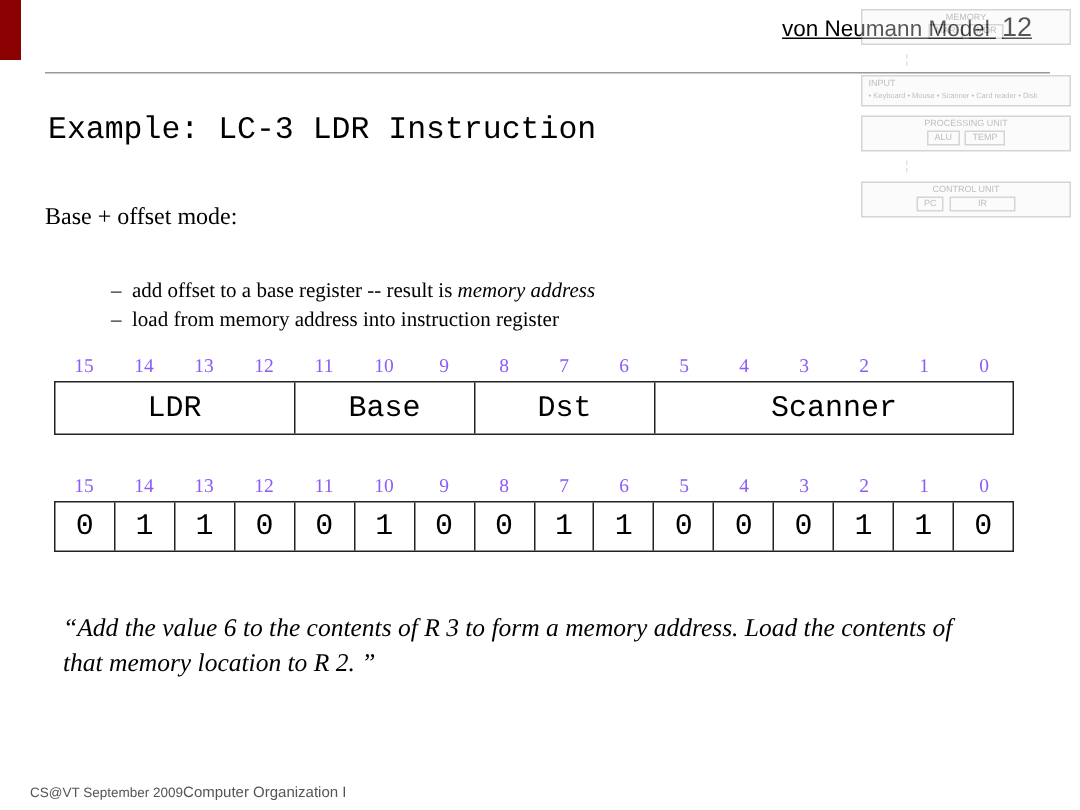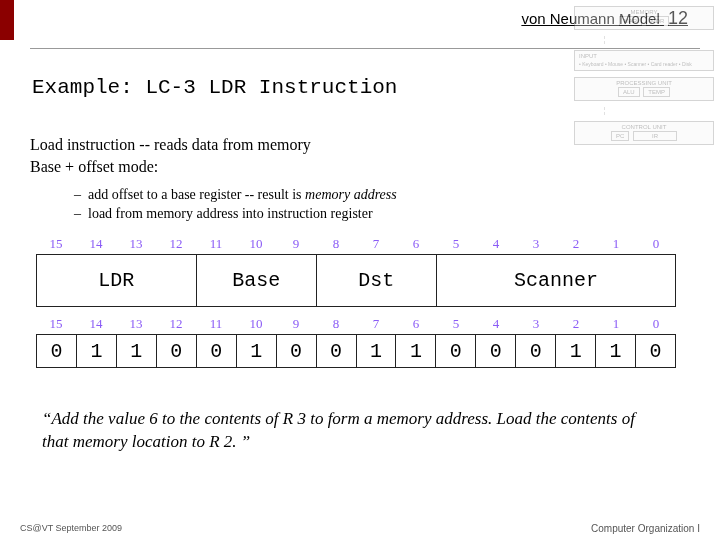--- a/index.html
+++ b/index.html
@@ -86,21 +86,21 @@
     display: flex;
     font-family: Liberation Serif, serif;
     font-size: 13px;
     color: #8b5cf6;
     margin-bottom: 2px;
   }
   .bitnums span { flex: 1; text-align: center; }
   .fields {
     display: flex;
     border: 1px solid #222;
-    height: 53px;
+    height: 36px;
     align-items: center;
     font-family: "Courier New", monospace;
     font-size: 20px;
   }
   .fields .cell { border-right: 1px solid #222; height: 100%; display: flex; align-items: center; justify-content: center; }
   .fields .cell:last-child { border-right: none; }
   .fields .c4 { flex: 4; }
   .fields .c3 { flex: 3; }
   .fields .c6 { flex: 6; }
   .value-table {
@@ -135,21 +135,21 @@
   .footer {
     position: absolute;
     left: 0; right: 0; bottom: 6px;
     display: flex;
     justify-content: space-between;
     font-family: Arial, Helvetica, sans-serif;
     font-size: 9px;
     color: #555;
     padding: 0 20px;
   }
-  .footer .mid { flex: 1; text-align: right; font-size: 10px; }
+  .footer .mid { flex: 1; text-align: left; font-size: 10px; }
 </style>
 </head>
 <body>
 
 <div class="accent-bar"></div>
 
 <div class="header">
   <span>von Neumann Model</span>
   <span class="page-num">12</span>
 </div>
@@ -180,21 +180,20 @@
   <div class="box" style="text-align:center;">
     <div>CONTROL UNIT</div>
     <span class="inner">PC</span>
     <span class="inner" style="padding:1px 18px;">IR</span>
   </div>
 </div>
 
 <div class="title">Example: LC-3 LDR Instruction</div>
 
 <div class="body-text">
-  <div>Load instruction -- reads data from memory</div>
   <div>Base + offset mode:</div>
 </div>
 
 <div class="bullets">
   <div class="row">
     <span class="dash">–</span>
     <span><span>add offset to a base register -- result is </span><em>memory address</em></span>
   </div>
   <div class="row">
     <span class="dash">–</span>

